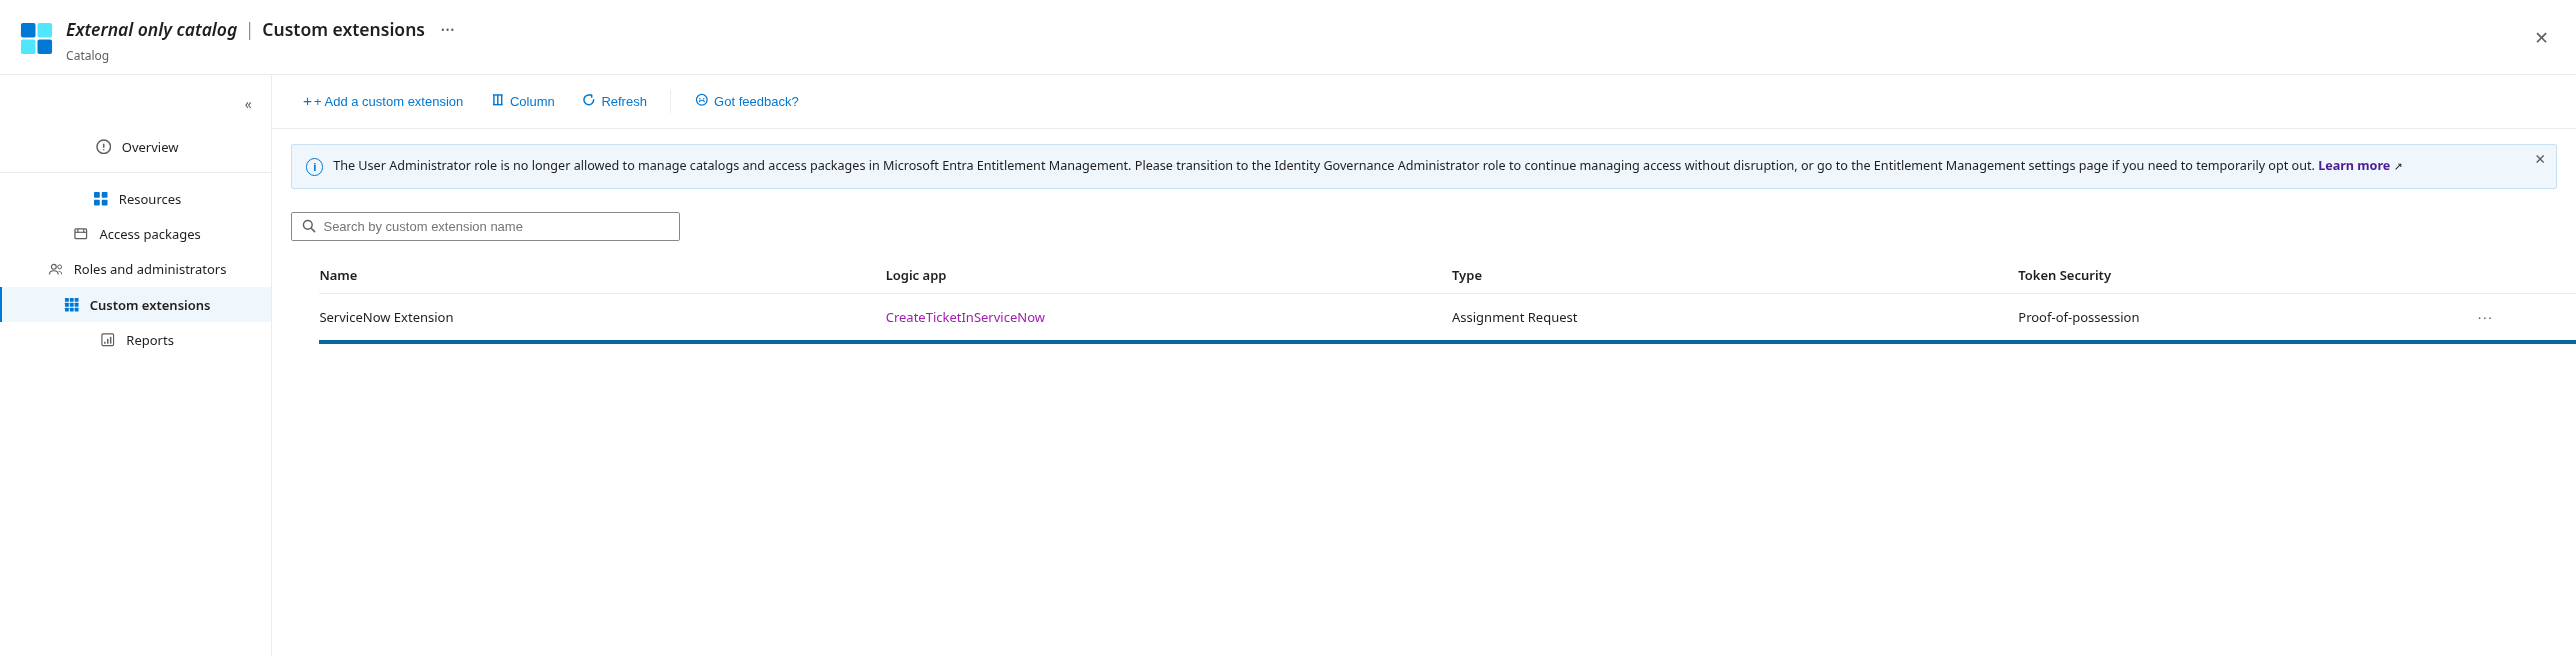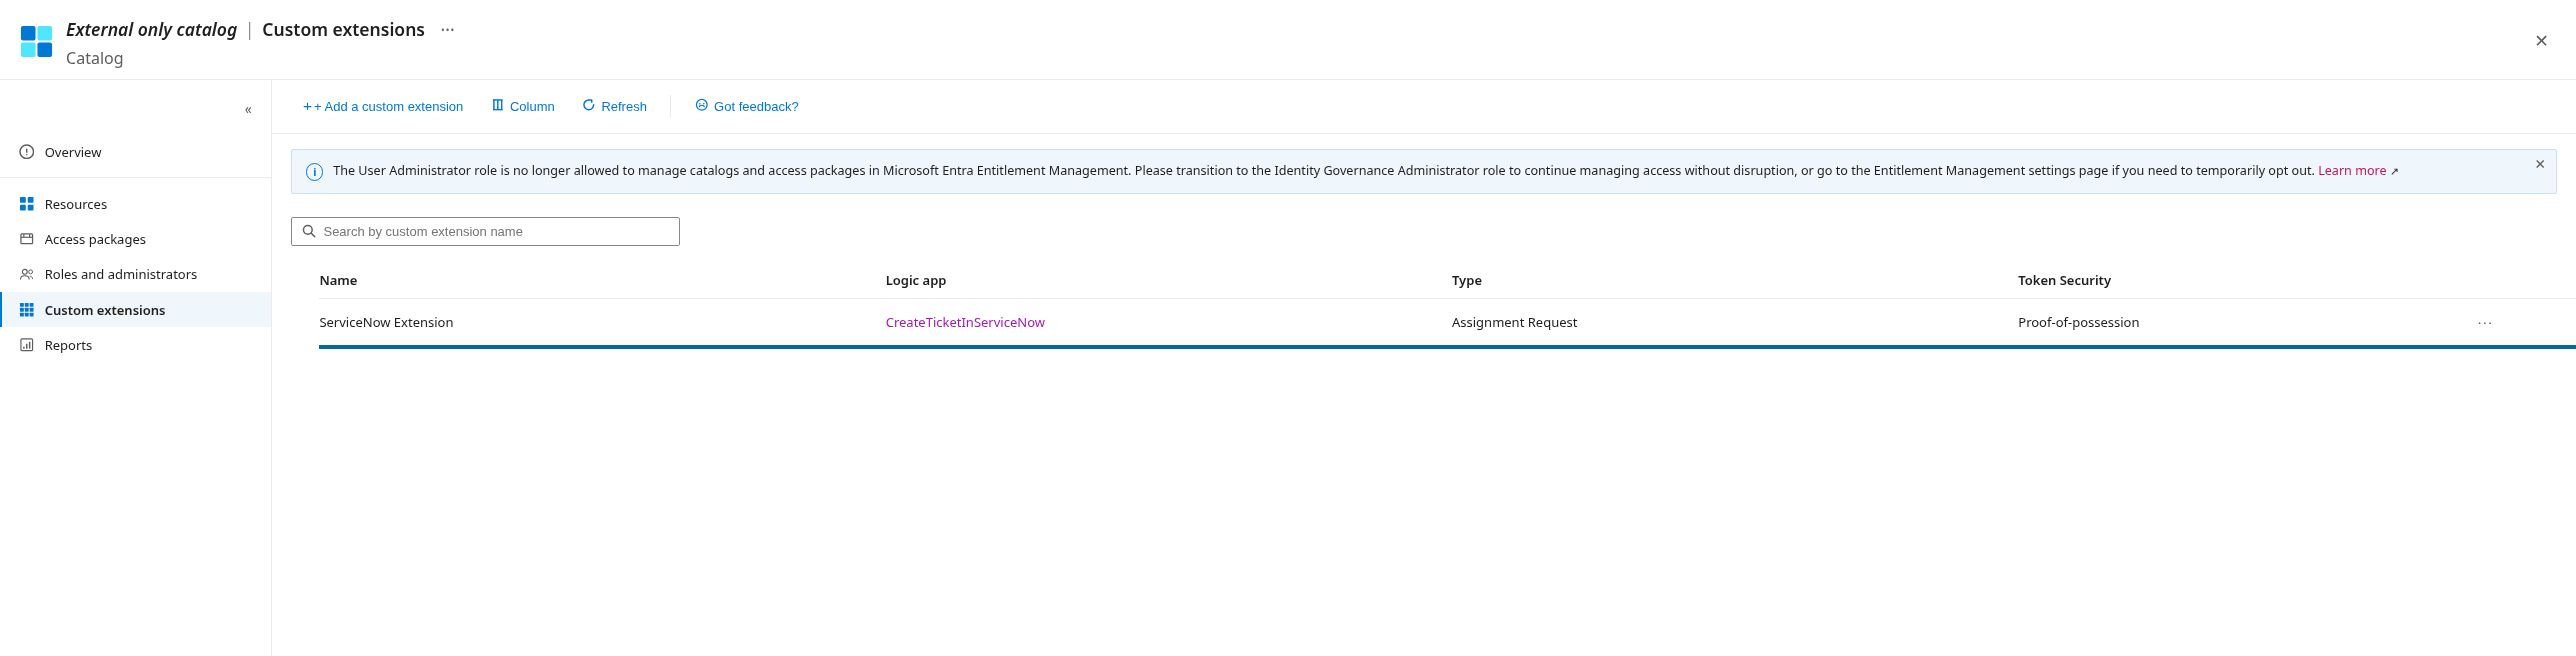--- a/index.html
+++ b/index.html
@@ -53,21 +53,21 @@
       font-size: 17.5px;
       font-weight: 300;
       color: #605e5c;
     }
     .header-sub-title {
       font-size: 17.5px;
       font-weight: 600;
       color: #201f1e;
     }
     .header-breadcrumb {
-      font-size: 16px;
+      font-size: 12px;
       color: #605e5c;
       margin-top: 1.9px;
     }
     .header-more {
       font-size: 17.5px;
       color: #605e5c;
       cursor: pointer;
       padding: 3.9px 7.8px;
     }
     .close-btn {
@@ -109,20 +109,21 @@
     }
     .sidebar-nav-item {
       display: flex;
       align-items: center;
       gap: 9.7px;
       padding: 8.7px 15.5px;
       cursor: pointer;
       color: #201f1e;
       font-size: 13px;
       border-left: 2.9px solid transparent;
+      justify-content: center;
     }
     .sidebar-nav-item.active {
       background: #eff6fc;
       border-left: 2.9px solid #0078d4;
       font-weight: 600;
     }
     .sidebar-section-label {
       font-size: 11.7px;
       font-weight: 600;
       color: #605e5c;
@@ -194,22 +195,23 @@
       flex-shrink: 0;
       position: relative;
     }
     .info-banner-text {
       font-size: 12.6px;
       color: #201f1e;
       line-height: 1.5;
       flex: 1;
     }
     .info-banner-link {
-      color: #be185d;
+      color: #4c1d95;
       text-decoration: none;
+      font-weight: bold;
     }
     .info-banner-close {
       position: absolute;
       top: 7.8px;
       right: 9.7px;
       background: none;
       border: none;
       cursor: pointer;
       font-size: 13.6px;
       color: #605e5c;

